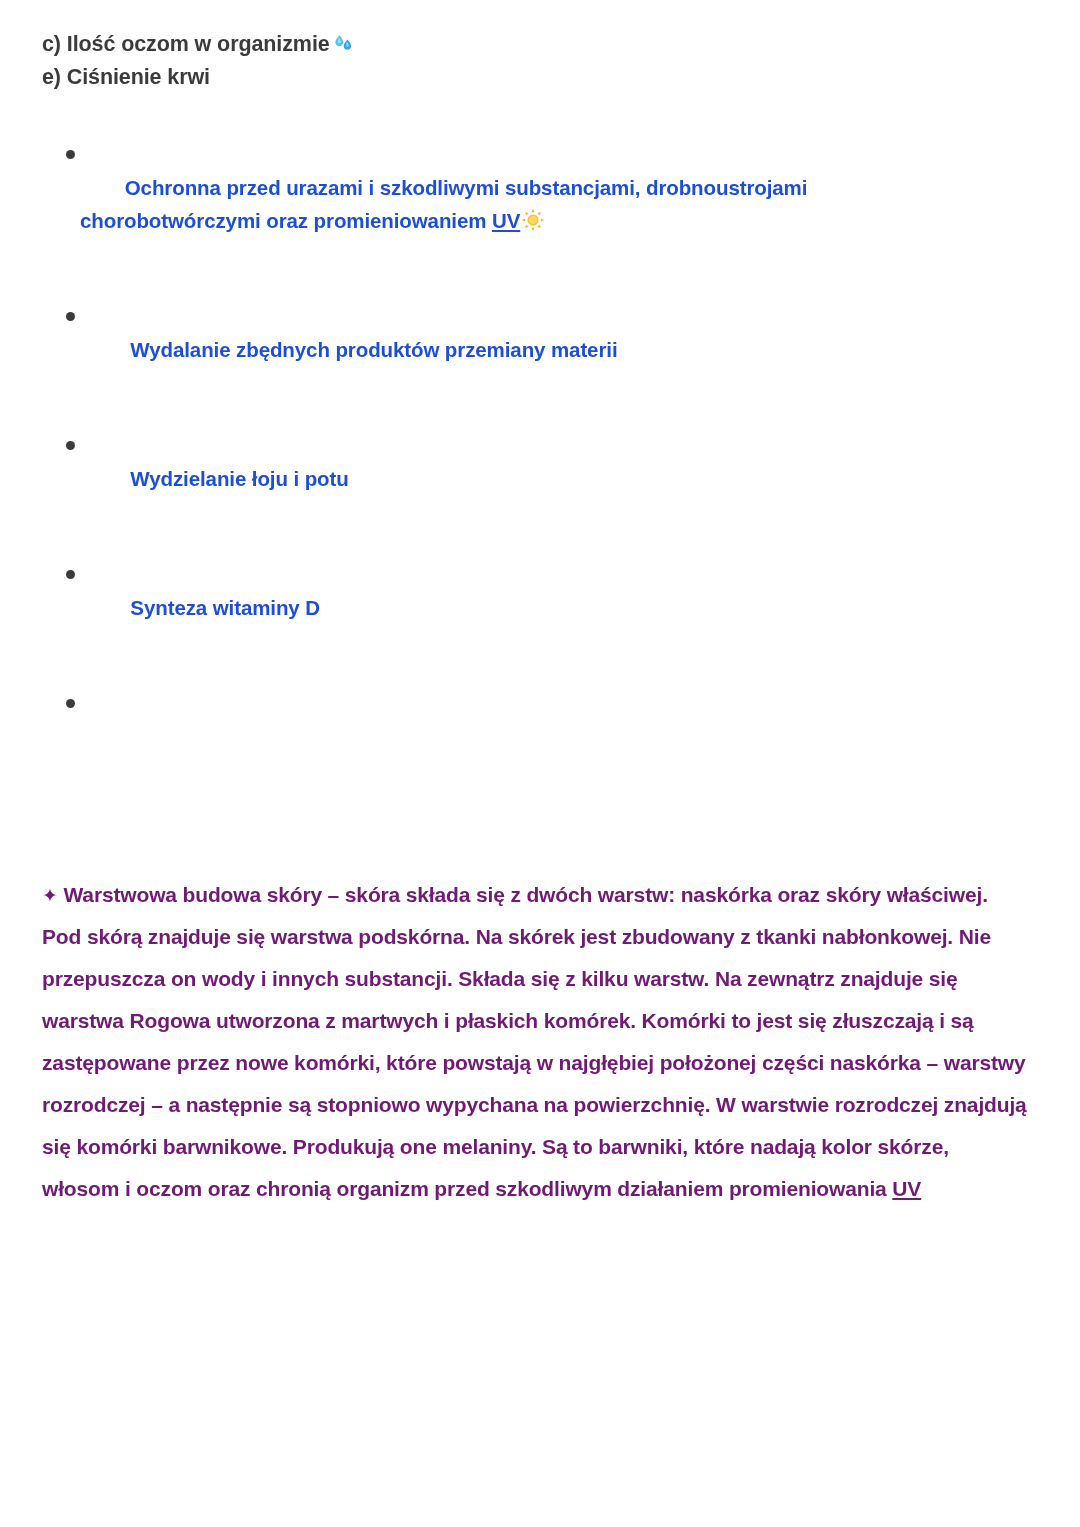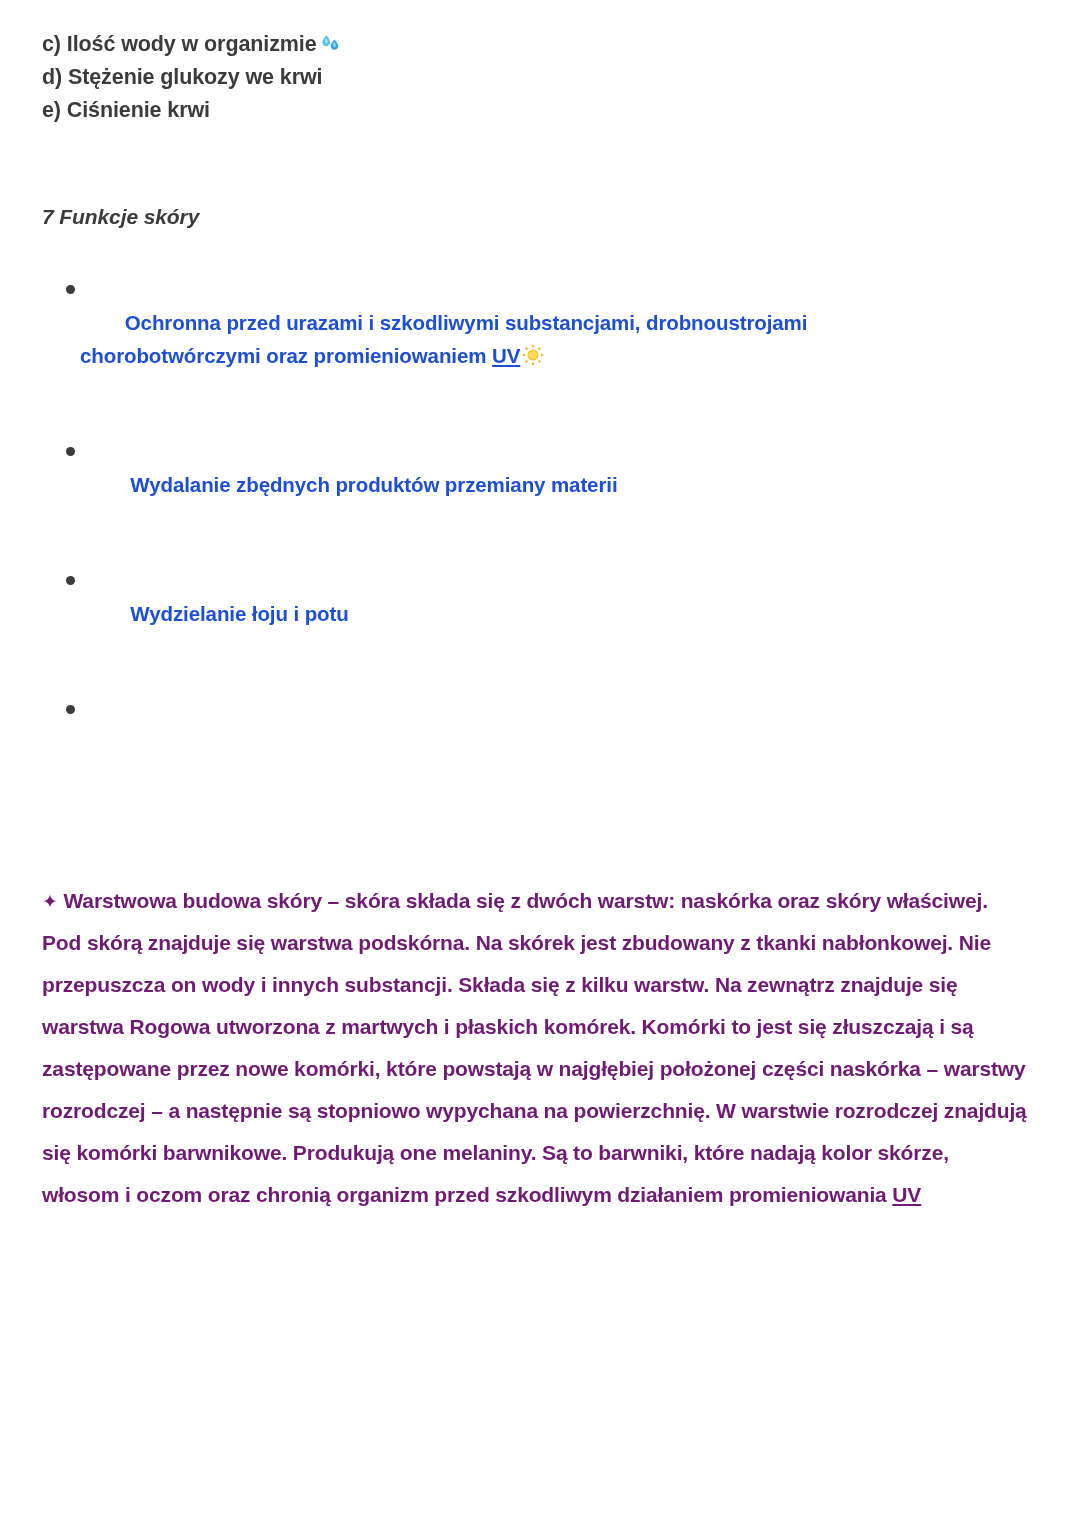--- a/index.html
+++ b/index.html
@@ -113,31 +113,29 @@
     font-size: 19px;
   }
 </style>
 </head>
 <body>
 
 <div class="page">
   <div class="doc">
 
     <ul class="lettered-list">
-      <li><span>c) Ilość wody w organizmie</span><span class="emoji-svg"><svg viewBox="0 0 36 36" xmlns="http://www.w3.org/2000/svg" aria-hidden="true">
+      <li><span>c) Ilość oczom w organizmie</span><span class="emoji-svg"><svg viewBox="0 0 36 36" xmlns="http://www.w3.org/2000/svg" aria-hidden="true">
               <path d="M14.2 6.5c3.6 4.5 5.6 7.6 5.6 10.4 0 3.4-2.6 5.9-5.9 5.9S8 20.3 8 16.9c0-2.8 2.2-6 6.2-10.4z" fill="#59c3f0"></path>
               <path d="M13.1 10.2c1.9 2.6 2.9 4.4 2.9 5.9 0 1.3-.8 2-1.8 2s-1.8-.7-1.8-2c0-1.5 0-3.3.7-5.9z" fill="#b9e6fa"></path>
               <path d="M26.4 12.6c3.4 4.2 5.3 7.2 5.3 9.8 0 3.2-2.5 5.6-5.6 5.6s-5.6-2.4-5.6-5.6c0-2.6 2.1-5.7 5.9-9.8z" fill="#35a3e8"></path>
               <path d="M25.4 16.1c1.8 2.4 2.7 4.1 2.7 5.5 0 1.2-.7 1.9-1.7 1.9s-1.7-.7-1.7-1.9c0-1.4 0-3.1.7-5.5z" fill="#a5dcf7"></path>
             </svg></span></li>
-      <li><span>d) Stężenie glukozy we krwi</span></li>
       <li><span>e) Ciśnienie krwi</span></li>
     </ul>
 
-    <div class="heading heading-funkcje">7 Funkcje skóry</div>
 
     <ul class="bullets">
       <li>
         <span class="dot"></span><span>Ochronna przed urazami i szkodliwymi substancjami, drobnoustrojami chorobotwórczymi oraz promieniowaniem </span><span class="u">UV</span><span class="u"><span class="emoji-sun"><svg viewBox="0 0 36 36" xmlns="http://www.w3.org/2000/svg" aria-hidden="true">
                 <g fill="#f5b324">
                   <path d="M18 2.5l2.1 4.6h-4.2z"></path>
                   <path d="M18 33.5l-2.1-4.6h4.2z"></path>
                   <path d="M33.5 18l-4.6 2.1v-4.2z"></path>
                   <path d="M2.5 18l4.6-2.1v4.2z"></path>
                   <path d="M29 7l-1.6 4.8-3-3z"></path>
@@ -149,20 +147,23 @@
                 <circle cx="18" cy="18" r="5.6" fill="#ffd95e"></circle>
               </svg></span></span>
       </li>
       <li>
         <span class="dot"></span><span> Wydalanie zbędnych produktów przemiany materii</span>
       </li>
       <li>
         <span class="dot"></span><span> Wydzielanie łoju i potu</span>
       </li>
       <li>
+        <span class="dot"></span><span> Synteza witaminy D</span>
+      </li>
+      <li>
         <span class="dot"></span>
       </li>
     </ul>
 
     <p class="para para-main"><span class="star">✦</span><span> Warstwowa budowa skóry – skóra składa się z dwóch warstw: naskórka oraz skóry właściwej. Pod skórą znajduje się warstwa podskórna. Na skórek jest zbudowany z tkanki nabłonkowej. Nie przepuszcza on wody i innych substancji. Składa się z kilku warstw. Na zewnątrz znajduje się warstwa Rogowa utworzona z martwych i płaskich komórek. Komórki to jest się złuszczają i są zastępowane przez nowe komórki, które powstają w najgłębiej położonej części naskórka – warstwy rozrodczej – a następnie są stopniowo wypychana na powierzchnię. W warstwie rozrodczej znajdują się komórki barwnikowe. Produkują one melaniny. Są to barwniki, które nadają kolor skórze, włosom i oczom oraz chronią organizm przed szkodliwym działaniem promieniowania </span><span class="u">UV</span></p>
 
     <div class="spacer-lg"></div>
 
   </div>
 </div>

